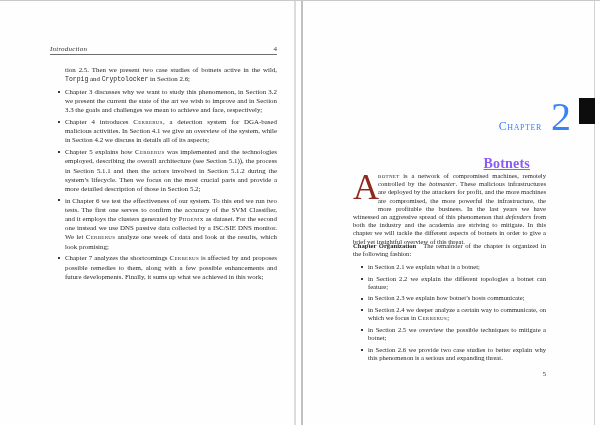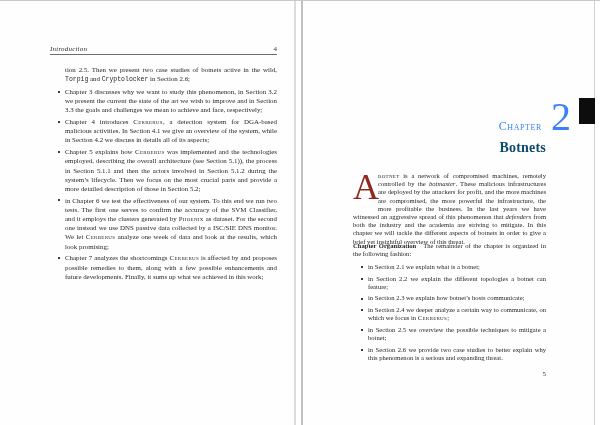--- a/index.html
+++ b/index.html
@@ -35,22 +35,22 @@
 
   
   .chapter-head{
     position:absolute;top:96px;right:23px;
     line-height:1;white-space:nowrap;text-align:right;color:#3b82f6;
   }
   .chapter-word{font-size:12px;font-variant:small-caps;letter-spacing:.6px;vertical-align:baseline;}
   .chapter-number{font-size:40px;margin-left:9px;vertical-align:baseline;}
   .chapter-box{position:absolute;top:97px;right:-1px;width:16px;height:26px;}
   .chapter-title{
-    position:absolute;top:139px;right:48px;margin:0;
-    font-size:14px;font-weight:bold;color:#0c4a6e;letter-spacing:.2px;
+    position:absolute;top:139px;right:48px;margin:16px;
+    font-size:14px;font-weight:bold;color:#8b5cf6;letter-spacing:.2px;text-decoration:underline;
   }
   .intro{
     position:absolute;top:171px;left:50px;right:48px;margin:0;
     font-size:6.6px;line-height:8.2px;text-align:justify;
   }
   .dropcap{
     float:left;font-size:36px;line-height:27px;height:31px;width:22px;
     margin:2px 3px 0 0;text-align:left;
   }
   .org{

